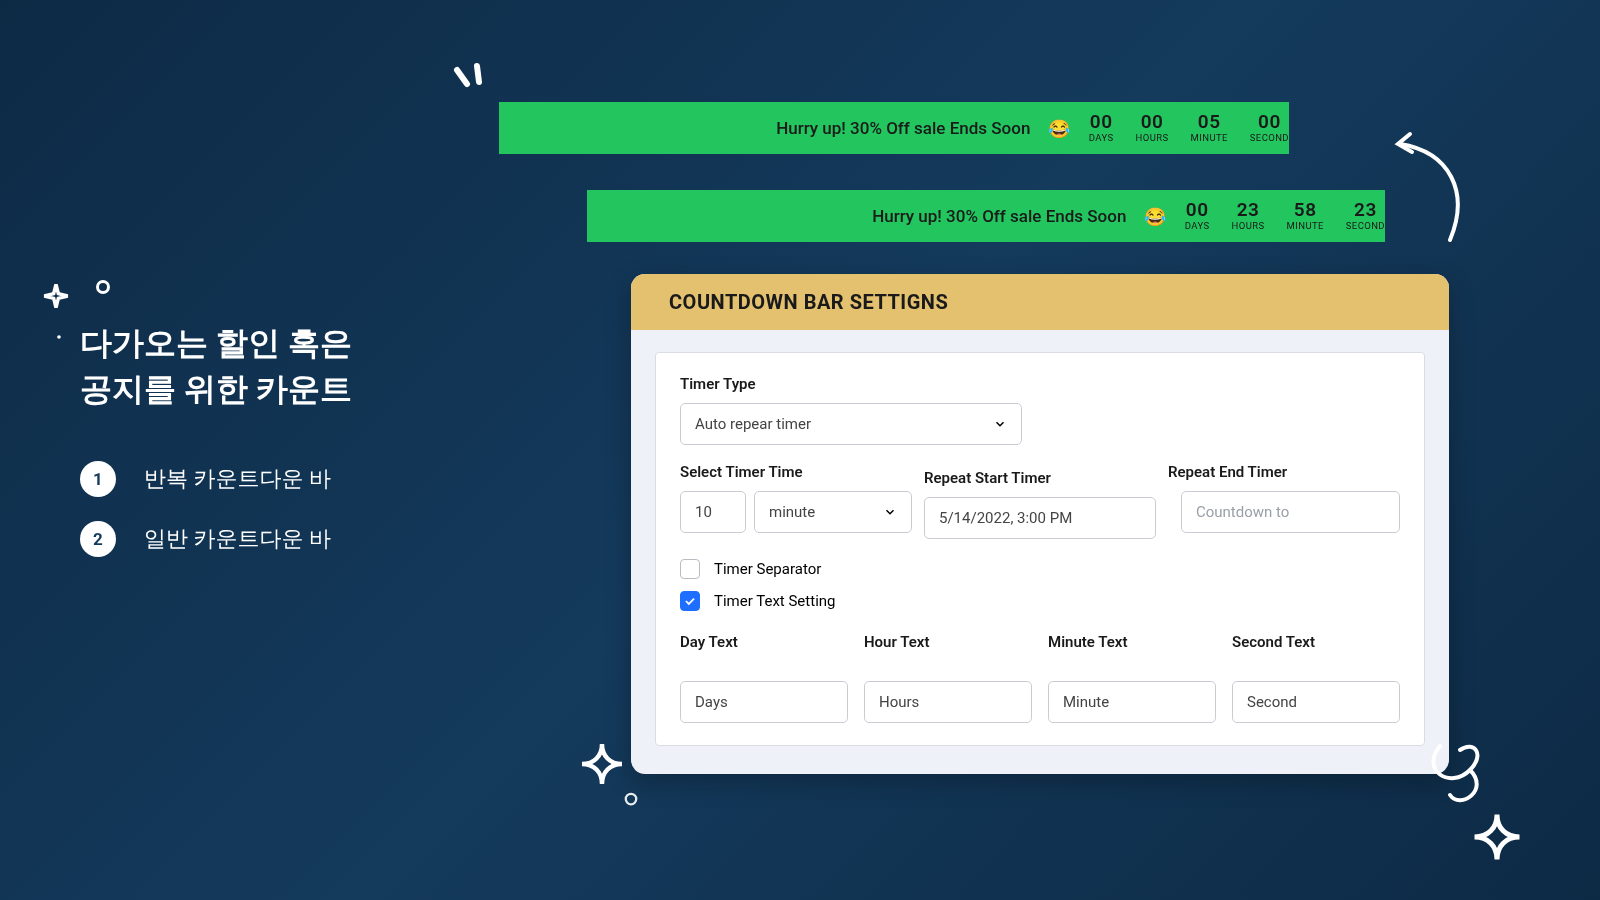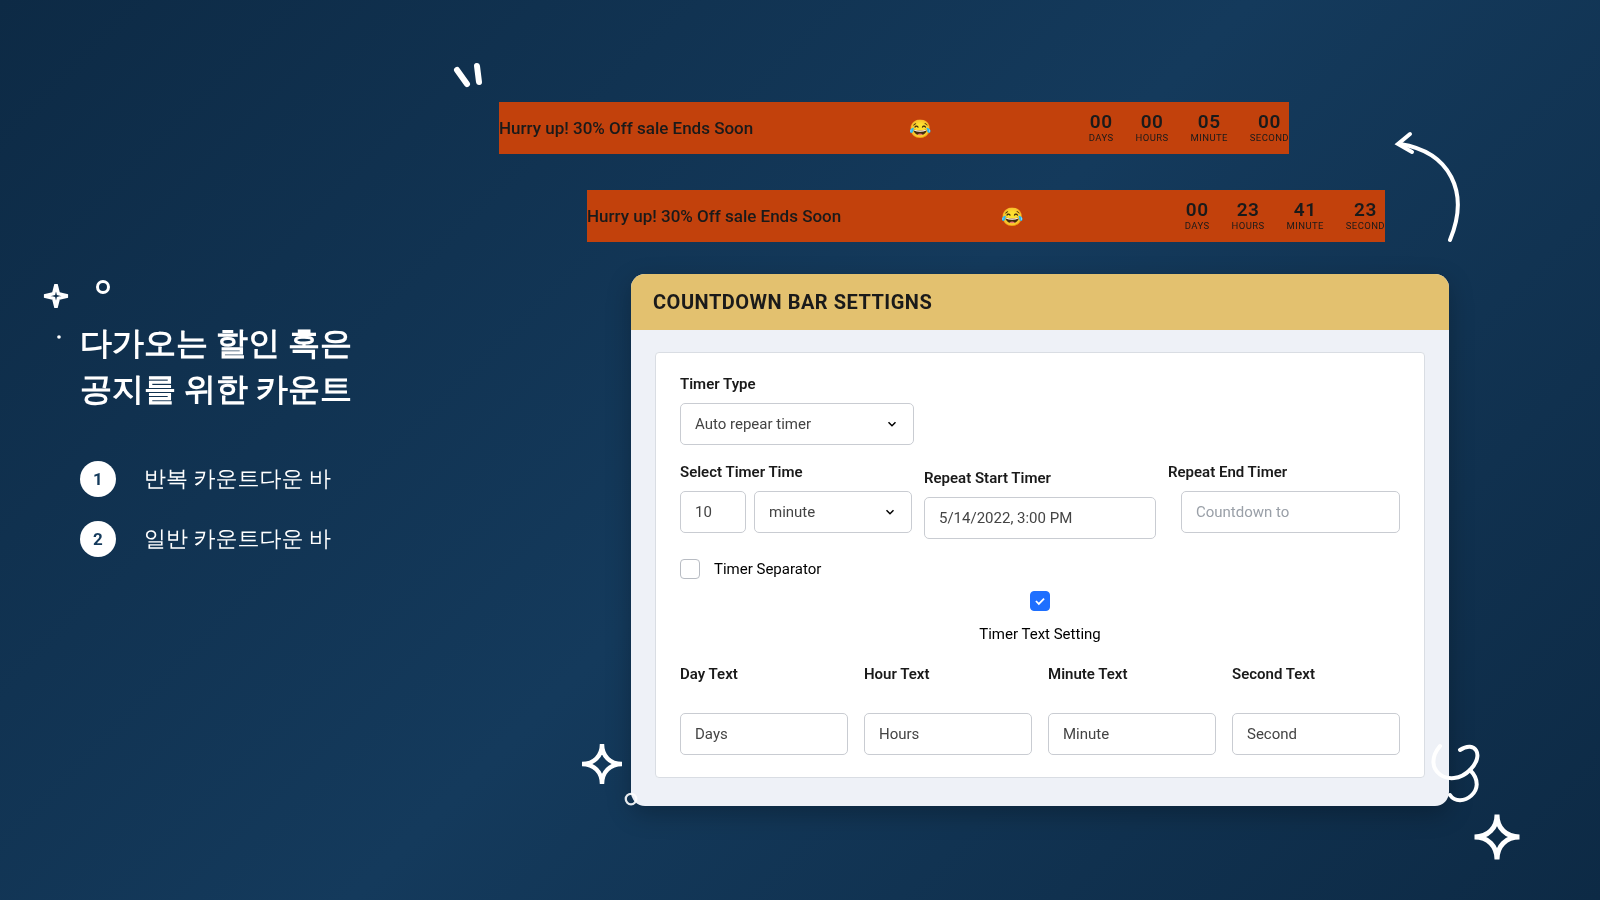--- a/index.html
+++ b/index.html
@@ -12,24 +12,24 @@
   overflow: hidden;
 }
 
 
 .sparkle { position: absolute; color: #fff; }
 .sparkle svg { display: block; }
 
 
 .countdown-bar {
   position: absolute;
-  background: #c2410c;
+  background: #22c55e;
   display: flex;
   align-items: center;
-  justify-content: space-between;
+  justify-content: flex-end;
   gap: 18px;
   height: 52px;
   color: #1a1a1a;
   font-size: 17px;
 }
 .countdown-bar.bar1 { left: 499px; top: 102px; width: 790px; }
 .countdown-bar.bar2 { left: 587px; top: 190px; width: 798px; }
 .countdown-bar .msg { font-weight: 500; }
 .countdown-bar .emoji { font-size: 18px; }
 .countdown-units { display: flex; gap: 22px; }
@@ -61,21 +61,21 @@
   border-radius: 14px;
   box-shadow: 0 8px 24px rgba(0,0,0,0.25);
   overflow: hidden;
 }
 .panel-header {
   background: #e3c16f;
   color: #1a1a1a;
   font-weight: 700;
   font-size: 20px;
   letter-spacing: 0.5px;
-  padding: 16px 22px;
+  padding: 16px 38px;
 }
 .panel-body { padding: 22px 24px 28px; }
 .card {
   background: #fff;
   border: 1px solid #d9dde3;
   border-radius: 4px;
   padding: 22px 24px;
 }
 .card-label { font-size: 15px; font-weight: 600; color: #1a1a1a; margin-bottom: 10px; }
 .select-box, .text-input {
@@ -153,21 +153,21 @@
   <div class="countdown-units">
     <div class="cunit">
       <div class="num">00</div>
       <div class="lbl">DAYS</div>
     </div>
     <div class="cunit">
       <div class="num">23</div>
       <div class="lbl">HOURS</div>
     </div>
     <div class="cunit">
-      <div class="num">41</div>
+      <div class="num">58</div>
       <div class="lbl">MINUTE</div>
     </div>
     <div class="cunit">
       <div class="num">23</div>
       <div class="lbl">SECOND</div>
     </div>
   </div>
 </div>
 
 <div class="arrow-curve" style="left:1390px; top:122px;">
@@ -205,21 +205,21 @@
     </div>
   </div>
 </div>
 
 <div class="panel">
   <div class="panel-header">COUNTDOWN BAR SETTIGNS</div>
   <div class="panel-body">
     <div class="card">
 
       <div class="card-label">Timer Type</div>
-      <div class="select-box" style="width:234px;">
+      <div class="select-box" style="width:342px;">
         <span>Auto repear timer</span>
         <svg class="chevron" viewBox="0 0 24 24" fill="none" stroke="#000" stroke-width="2.5">
             <polyline points="6 9 12 15 18 9"></polyline>
           </svg>
       </div>
 
       <div class="row">
         <div class="col" style="width:232px;">
           <div class="card-label">Select Timer Time</div>
           <div style="display:flex; gap:8px;">
@@ -248,21 +248,21 @@
         </div>
       </div>
 
       <div class="check-row">
         <div class="checkbox">
           
         </div>
         <span>Timer Separator</span>
       </div>
 
-      <div class="check-row" style="margin-top:12px;flex-direction:column;">
+      <div class="check-row" style="margin-top:12px;">
         <div class="checkbox checked">
           <svg width="14" height="14" viewBox="0 0 24 24" fill="none" stroke="#fff" stroke-width="3">
               <polyline points="5 12 10 17 19 8"></polyline>
             </svg>
         </div>
         <span>Timer Text Setting</span>
       </div>
 
       <div class="row4" style="margin-top:22px;">
         <div class="col">

